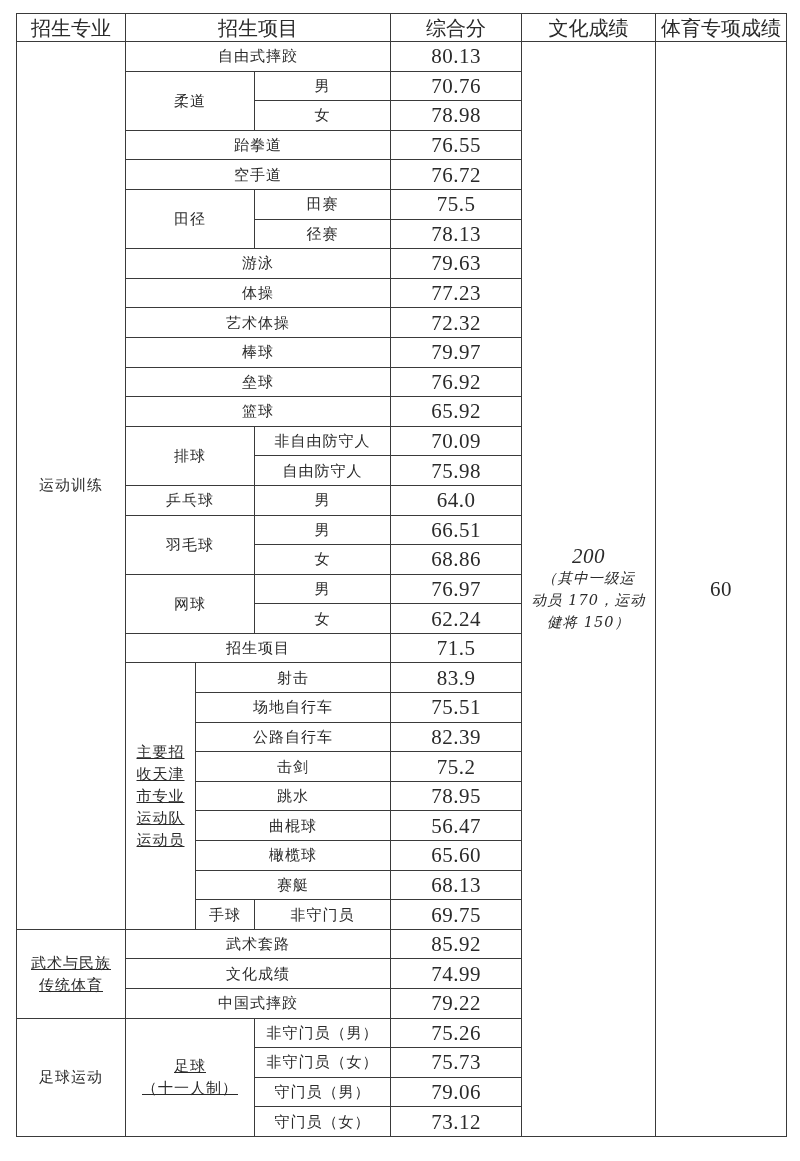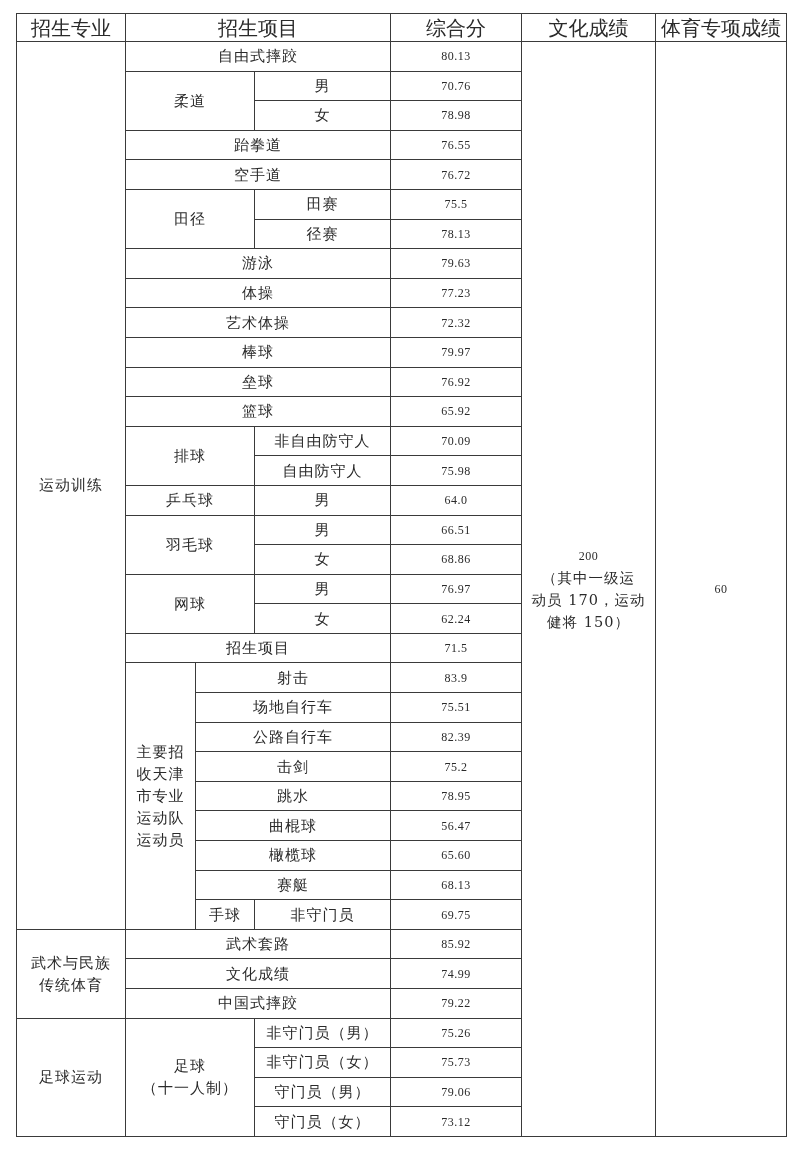--- a/index.html
+++ b/index.html
@@ -1,22 +1,22 @@
 <!DOCTYPE html>
 <html><head>
 <meta charset="utf-8">
 <style>
   html, body { margin: 0; padding: 0; background: #ffffff; }
   body { width: 800px; height: 1161px; position: relative; font-family: "DejaVu Serif", "Liberation Serif", serif; color: #2a2a2a; }
   table { position: absolute; left: 16px; top: 13px; border-collapse: collapse; table-layout: fixed; width: 770px; }
   td, th { border: 1.5px solid #3a3a3a; text-align: center; vertical-align: middle; font-size: 15px; font-weight: normal; padding: 0; height: 28.6px; line-height: 18px; letter-spacing: 1px; }
   th { height: 27px; font-size: 20px; letter-spacing: 0; }
-  .num { font-family: "Liberation Serif", "DejaVu Serif", serif; font-size: 12px; letter-spacing: 0.5px; }
-  .vlabel { line-height: 22px; padding: 0 4px; }
-  .culture { line-height: 22px; padding: 0 6px; font-size: 14.5px; }
+  .num { font-family: "Liberation Serif", "DejaVu Serif", serif; font-size: 21px; letter-spacing: 0.5px; }
+  .vlabel { line-height: 22px; padding: 0 4px; text-decoration: underline; }
+  .culture { line-height: 22px; padding: 0 6px; font-size: 14.5px; font-style: italic; }
 </style>
 </head>
 <body>
 
 <table>
   <colgroup>
     <col style="width:109px">
     <col style="width:70px">
     <col style="width:59px">
     <col style="width:136px">

